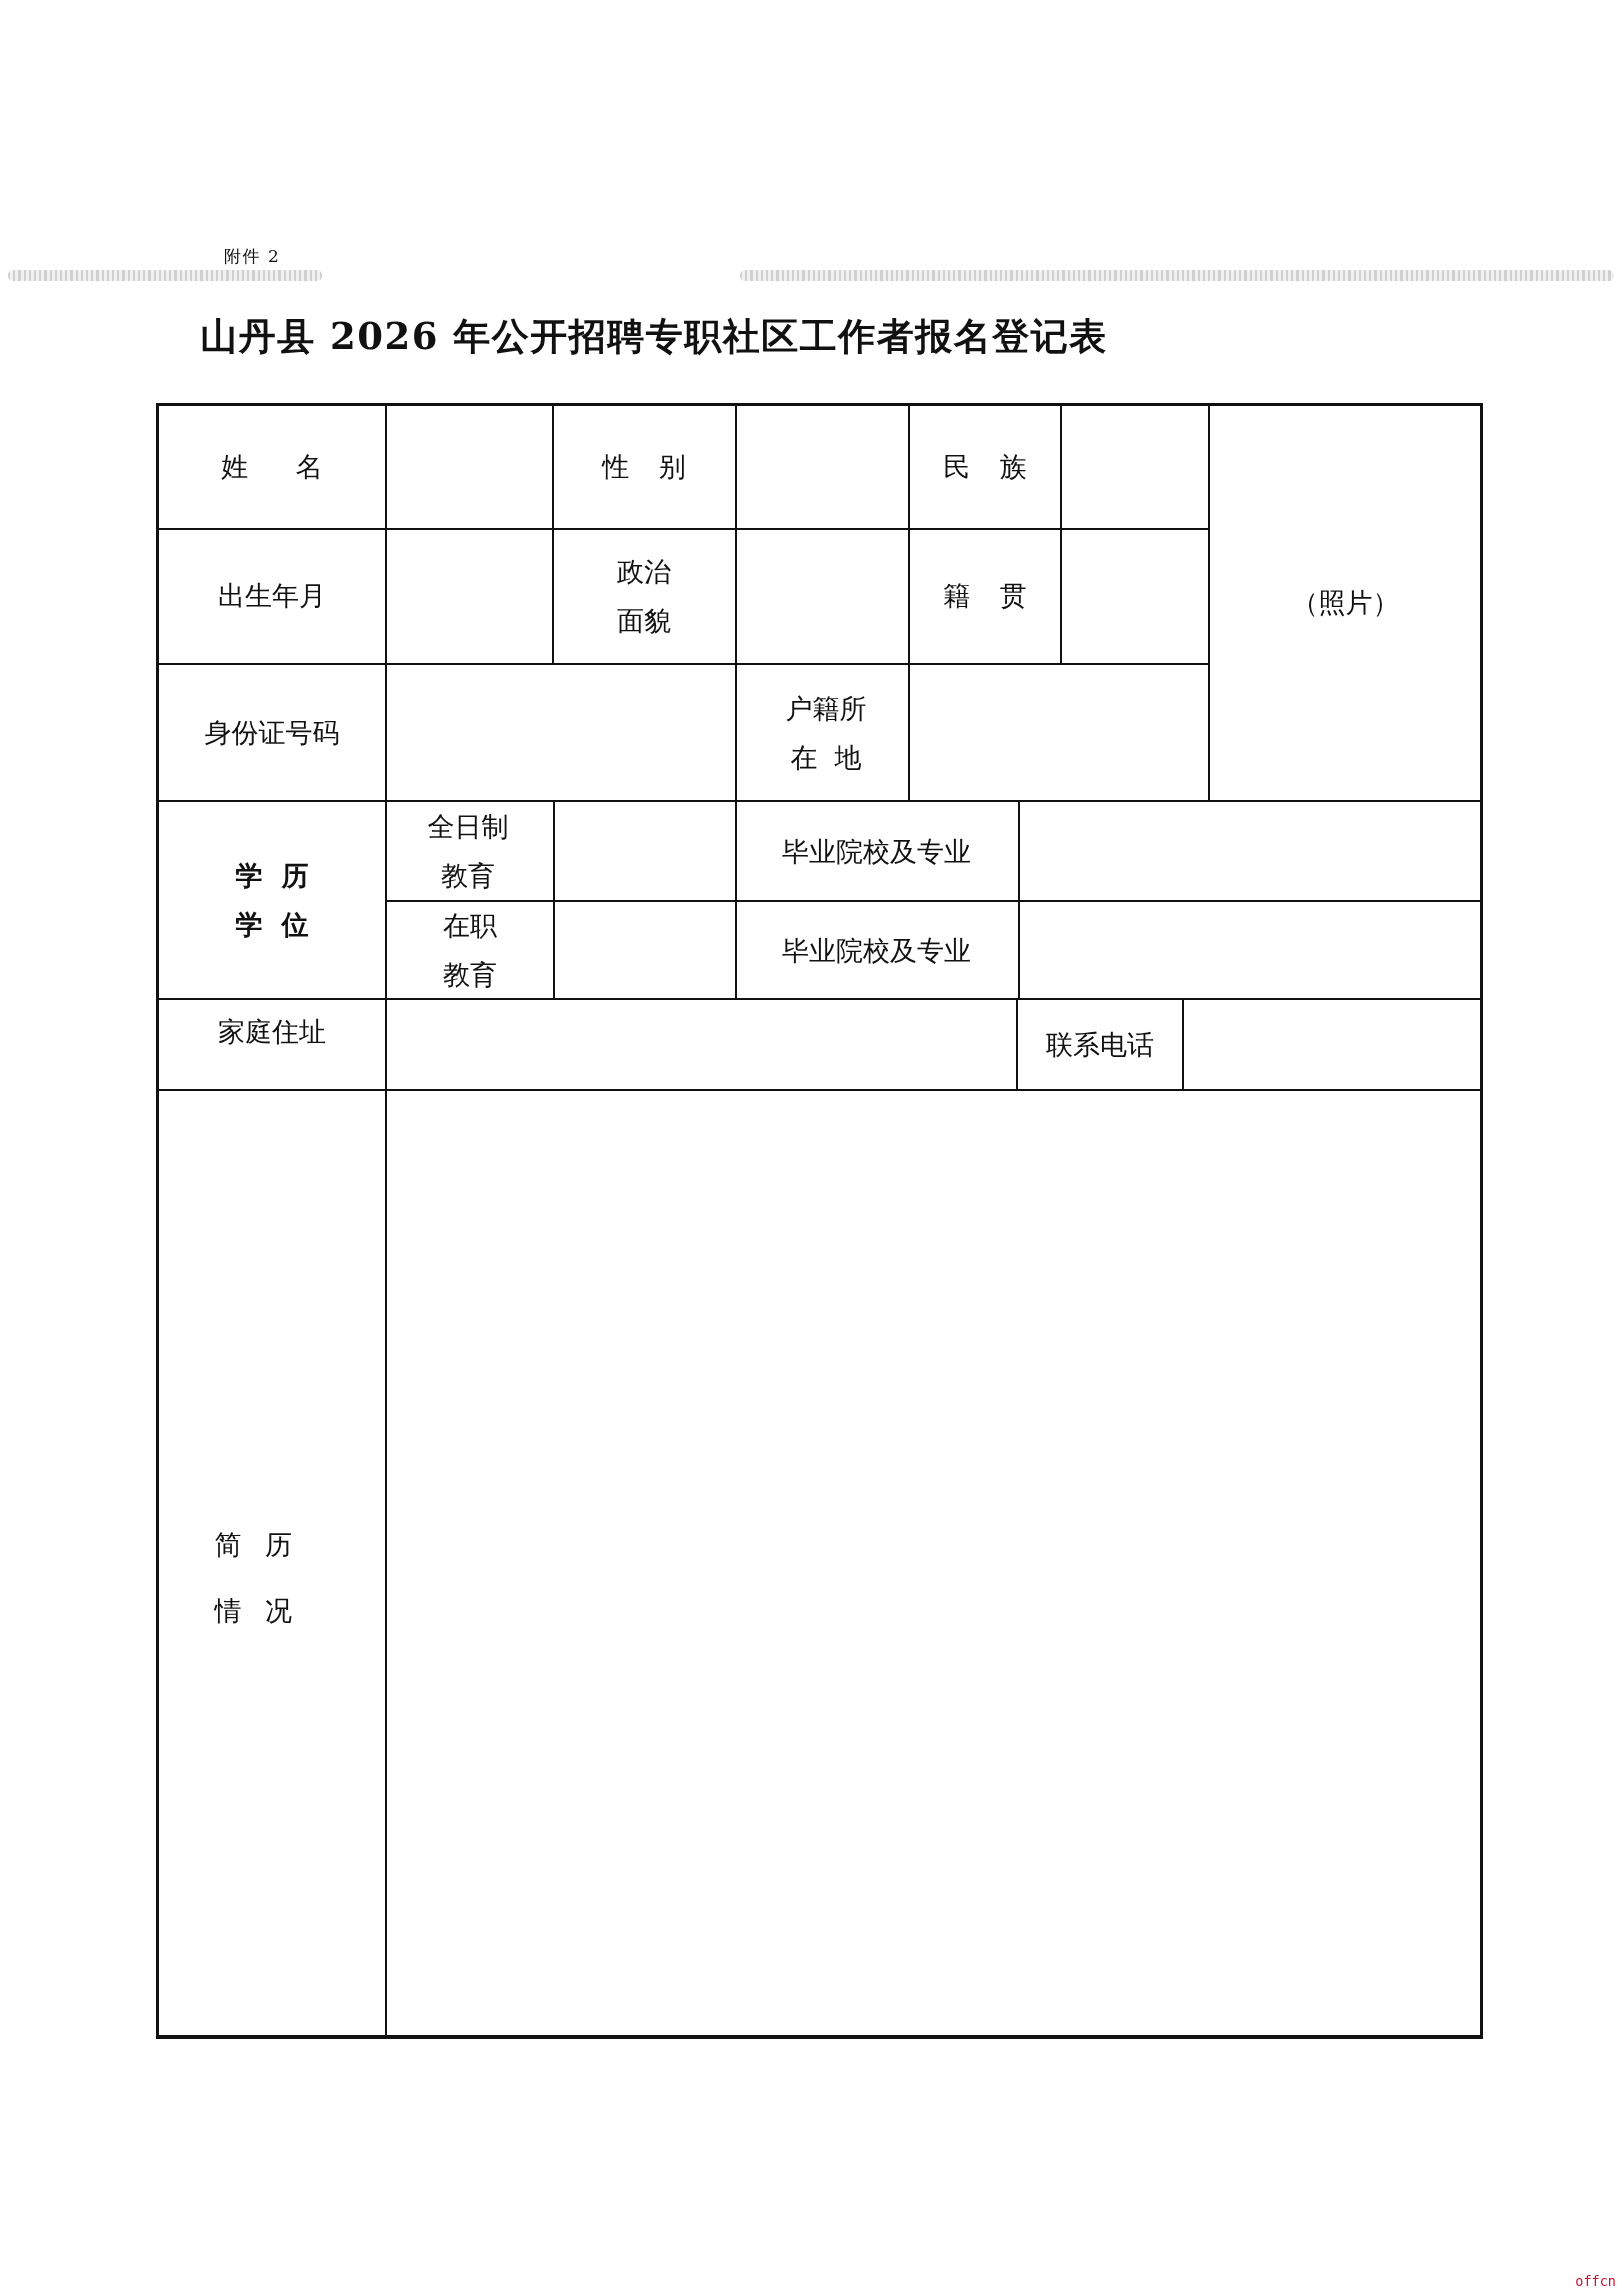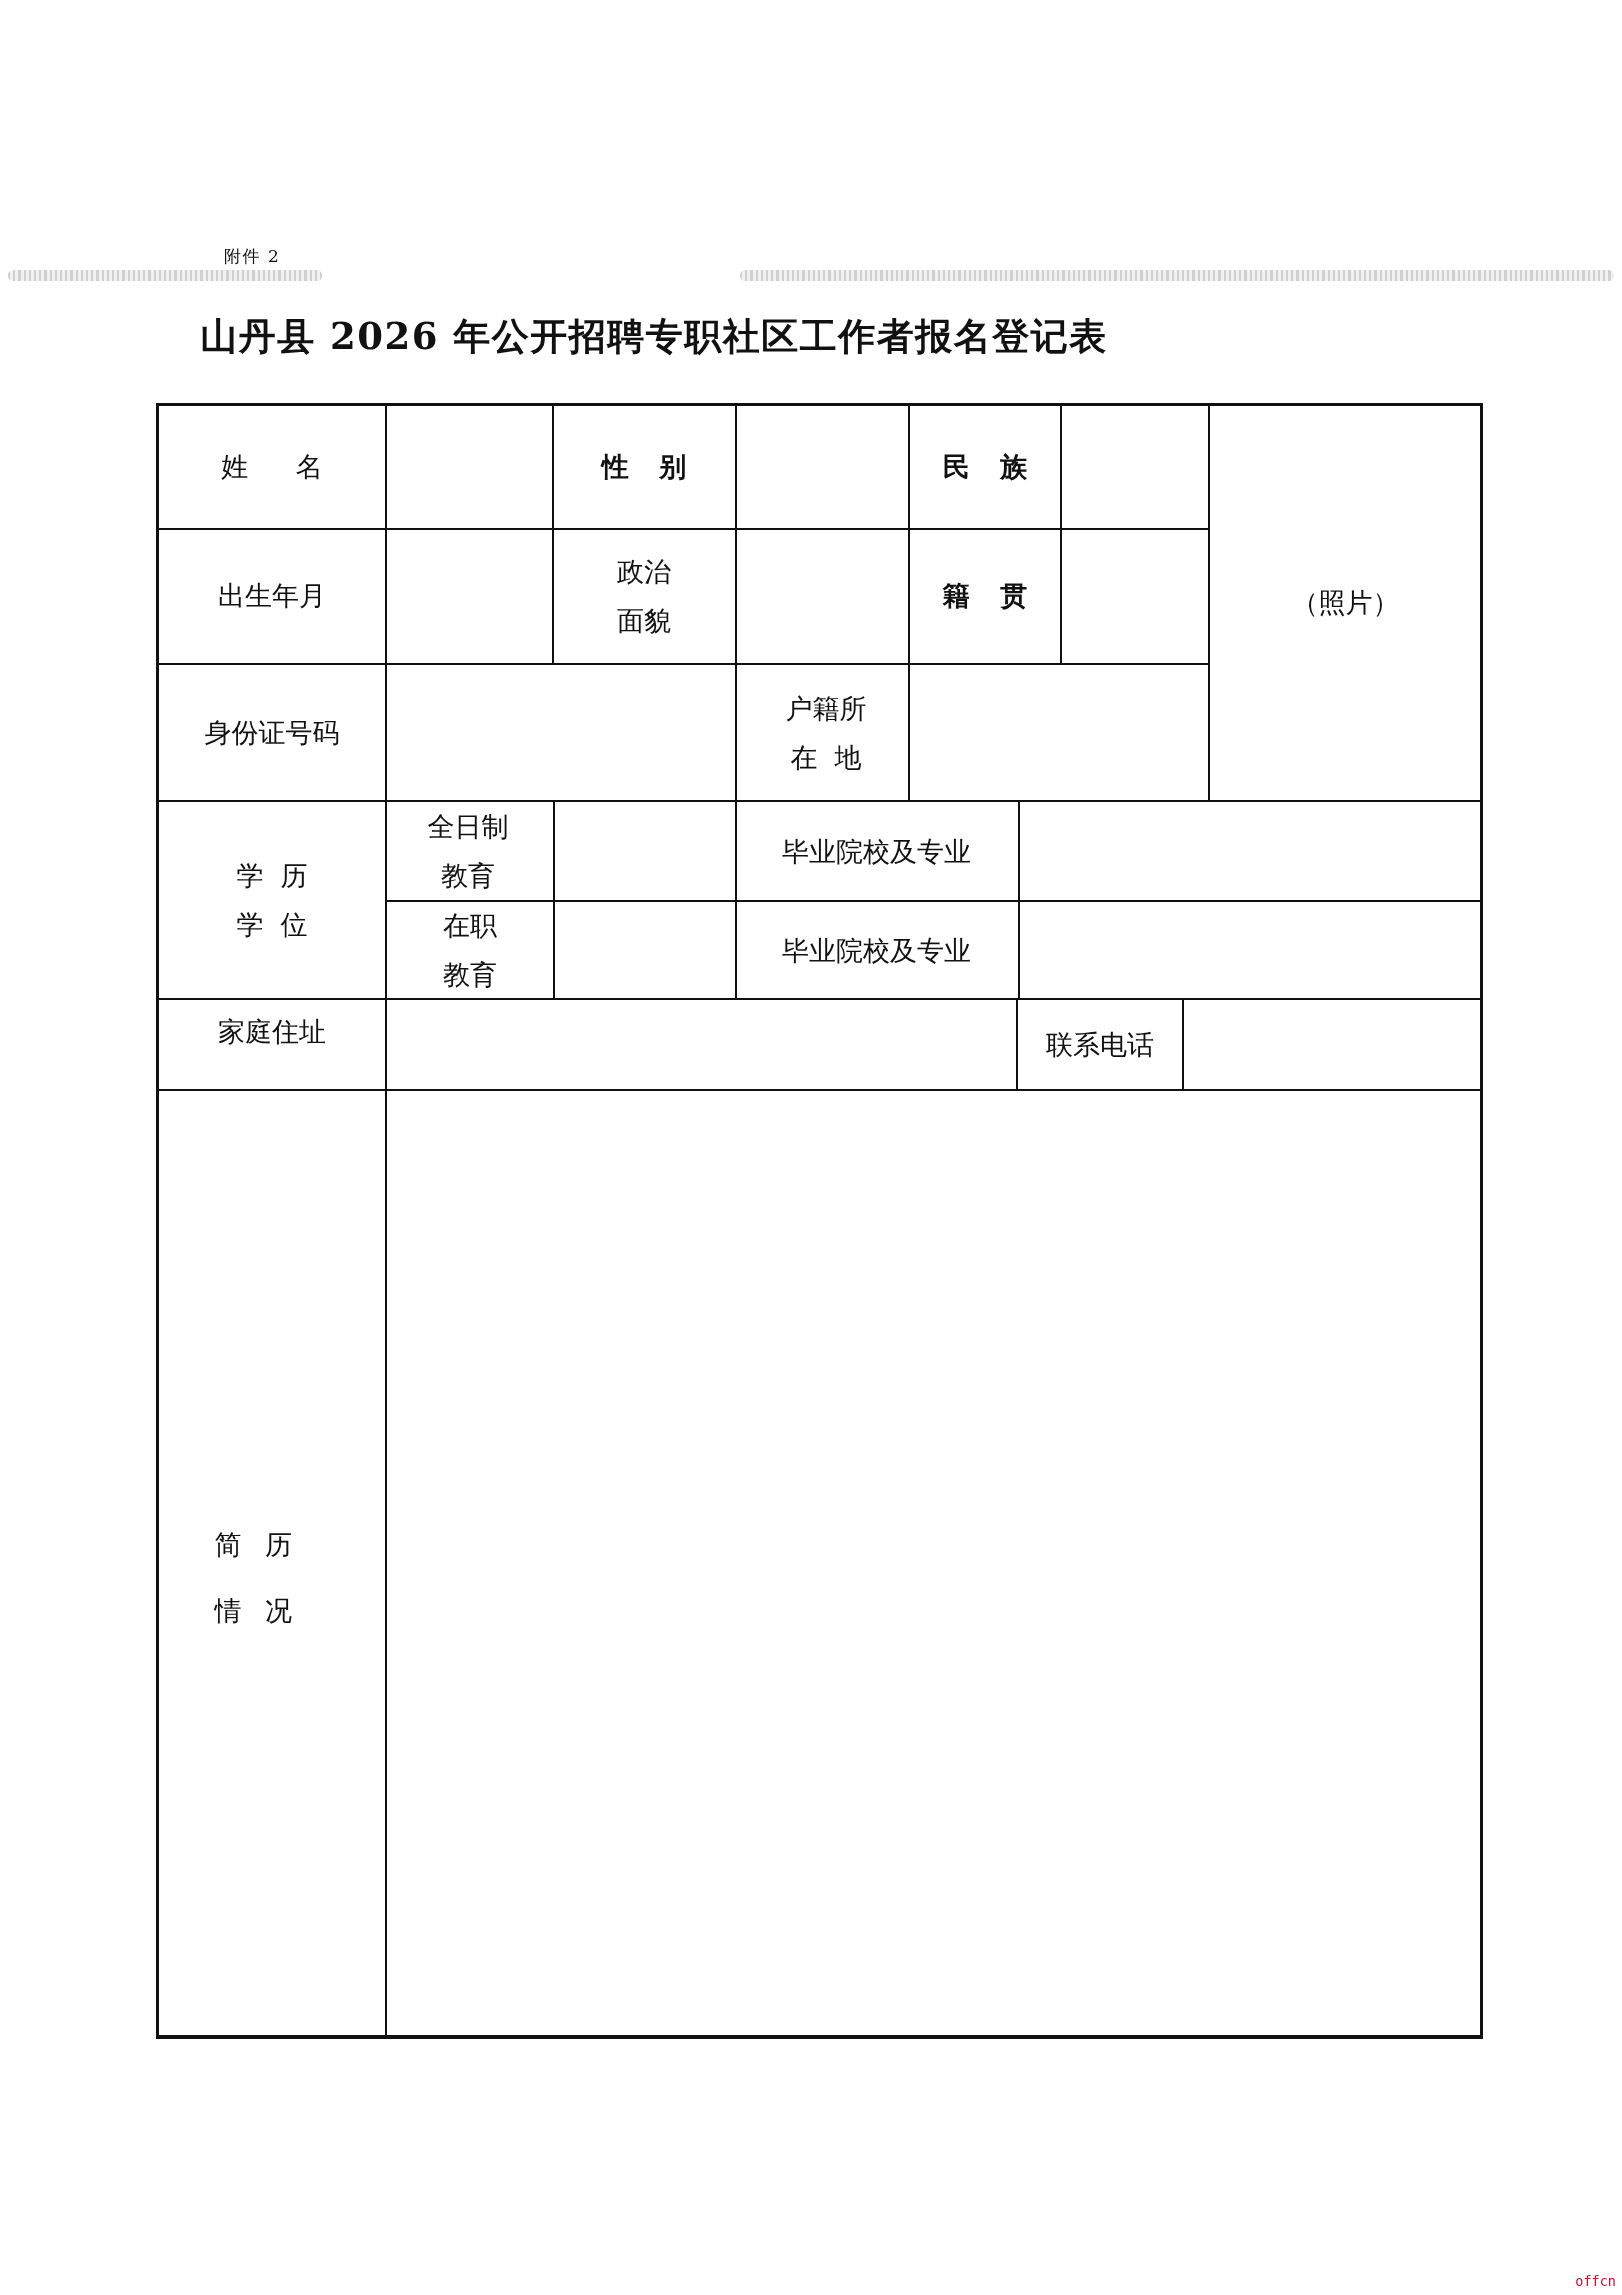--- a/index.html
+++ b/index.html
@@ -21,21 +21,21 @@
     font-size: 37px; font-weight: bold; letter-spacing: 1.5px;
     font-family: "DejaVu Serif", "Liberation Serif", serif;
   }
   .cell {
     position: absolute; box-sizing: border-box;
     display: flex; align-items: center; justify-content: center; text-align: center;
     font-size: 27px; line-height: 49px;
   }
   .line { position: absolute; background: #111; }
   .label-wide { letter-spacing: 19.4px; padding-left: 19.4px; }
-  .label-mid { letter-spacing: 10.5px; padding-left: 10.5px; font-weight: bold; }
+  .label-mid { letter-spacing: 10.5px; padding-left: 10.5px; }
   .stack { display: flex; flex-direction: column; align-items: center; }
   .field { cursor: text; }
   .watermark {
     position: absolute; right: 6px; bottom: 6px; color: #c8102e;
     font-family: "DejaVu Sans Mono", "Liberation Mono", monospace; font-size: 13.5px;
   }
 </style>
 </head>
 <body>
 
@@ -85,21 +85,21 @@
   </div>
   <div class="cell field" style="left:386px;top:664px;width:350px;height:137px;"></div>
   <div class="cell" style="left:735px;top:664px;width:182px;height:137px;">
     <div class="stack">
       <span>户籍所</span>
       <span style="white-space:pre;">在  地</span>
     </div>
   </div>
   <div class="cell field" style="left:909px;top:664px;width:300px;height:137px;"></div>
 
-  <div class="cell" style="left:158px;top:801px;width:228px;height:198px;">
+  <div class="cell" style="left:158px;top:801px;width:228px;height:198px;font-weight:bold;">
     <div class="stack">
       <span style="white-space:pre;">学  历</span>
       <span style="white-space:pre;">学  位</span>
     </div>
   </div>
 
   <div class="cell" style="left:386px;top:801px;width:164px;height:100px;">
     <div class="stack">
       <span>全日制</span>
       <span>教育</span>

